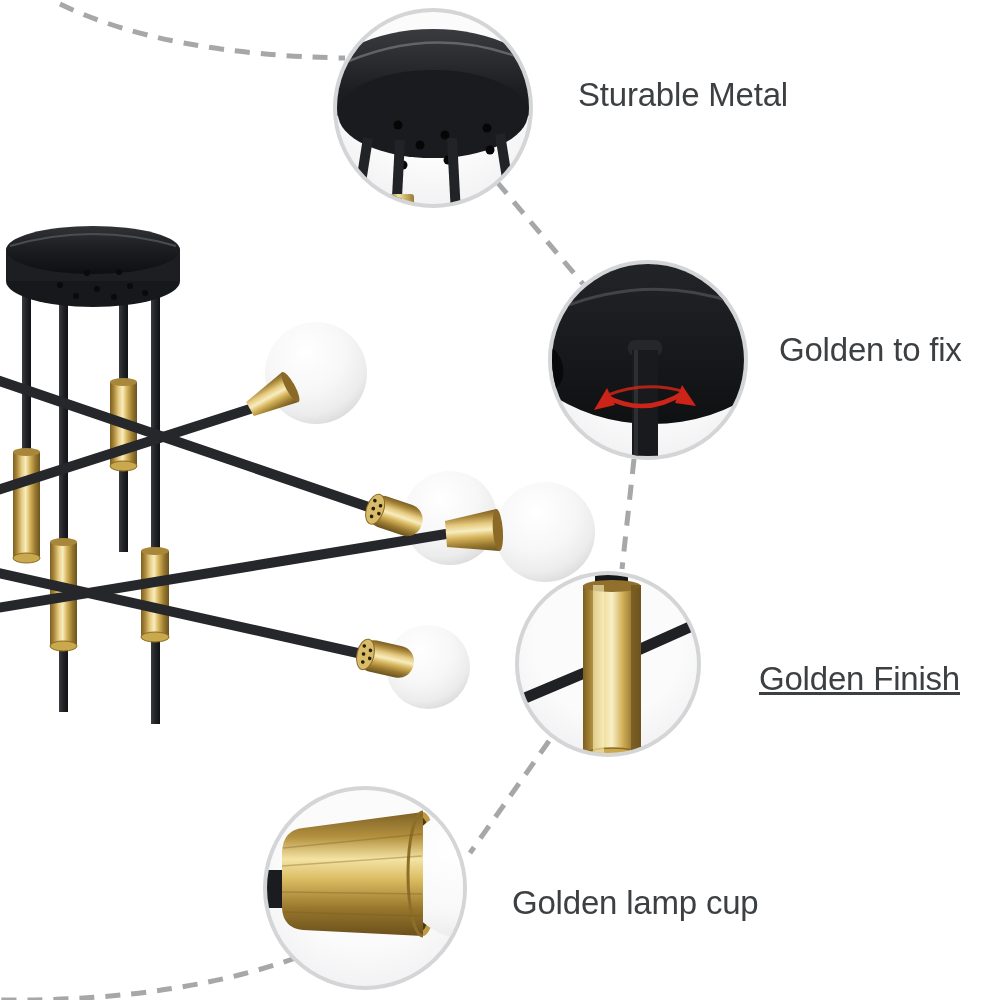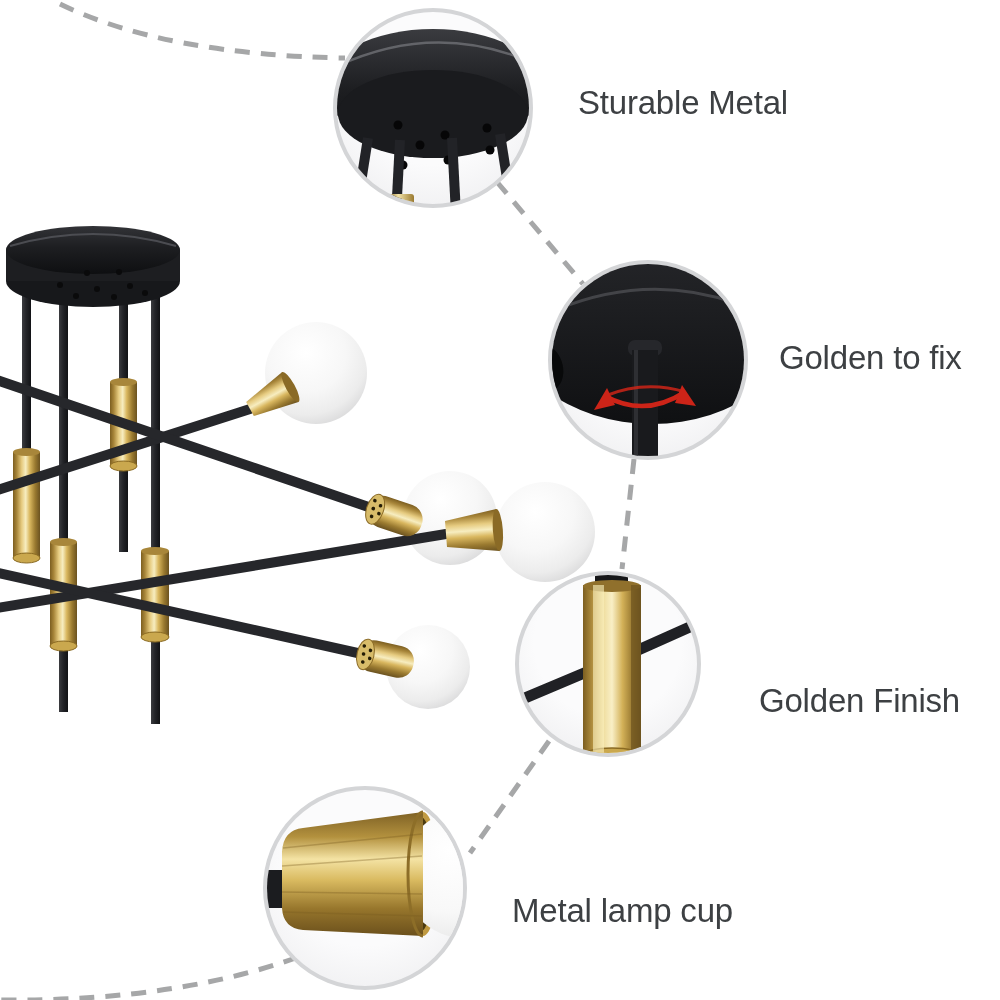--- a/index.html
+++ b/index.html
@@ -8,21 +8,21 @@
     font-family:"Liberation Sans",sans-serif;overflow:hidden;
   }
   .stage{position:absolute;left:0;top:0;width:1000px;height:1000px;}
   .callout{
     position:absolute;border-radius:50%;border:4px solid #d4d5d7;overflow:hidden;
     background:radial-gradient(circle at 50% 38%,#fbfbfc 52%,#ebebed 100%);
   }
   .callout svg{display:block;width:100%;height:100%;}
   .label{
     position:absolute;color:#3d4043;font-size:33px;line-height:1.15;
-    letter-spacing:-0.2px;white-space:nowrap;margin-top:8px;
+    letter-spacing:-0.2px;white-space:nowrap;
   }
 </style>
 </head>
 <body>
 
 <svg class="stage" viewBox="0 0 1000 1000">
   <defs>
     <linearGradient id="pg-gold-side" x1="0" y1="0" x2="1" y2="0">
       <stop offset="0" stop-color="#7c5e20"></stop>
         <stop offset="0.14" stop-color="#a8863a"></stop>
@@ -278,14 +278,14 @@
       <path d="M 16 58 L 155 44"></path>
         <path d="M 15 76 L 155 66"></path>
       <path d="M 15 102 L 155 104"></path>
         <path d="M 16 122 L 155 126"></path>
     </g>
   </svg>
 </div>
 
 <div class="label" style="left:578px;top:76px;">Sturable Metal</div>
 <div class="label" style="left:779px;top:331px;">Golden to fix</div>
-<div class="label" style="left:759px;top:674px;">Golden Finish</div>
-<div class="label" style="left:512px;top:884px;">Metal lamp cup</div>
+<div class="label" style="left:759px;top:660px;text-decoration:underline;">Golden Finish</div>
+<div class="label" style="left:512px;top:884px;">Golden lamp cup</div>
 
 </body></html>

